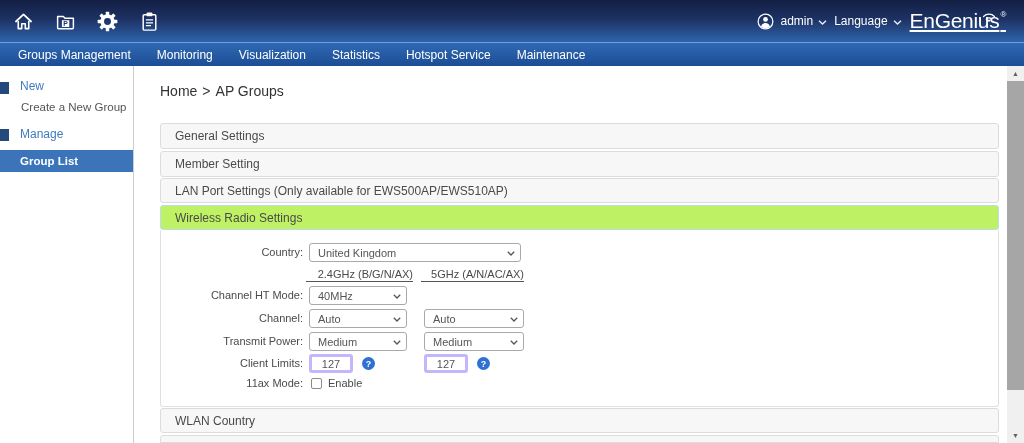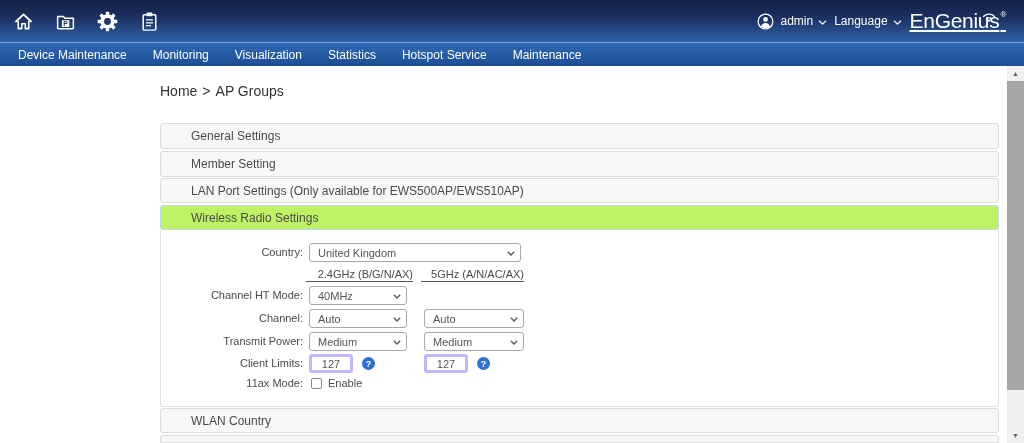--- a/index.html
+++ b/index.html
@@ -33,21 +33,21 @@
   .side-item { position:absolute; left:21px; font-size:11.5px; color:#555; height:14px; line-height:14px; cursor:pointer; }
   .side-item-active { position:absolute; left:0; width:133px; top:84px; height:22px; background:#3b74b9;
     color:#fff; font-size:11.5px; font-weight:bold; line-height:22px; padding-left:20px; cursor:pointer; }
 
   
   .breadcrumb { position:absolute; left:160px; top:83px; font-size:14px; color:#333; }
   .breadcrumb .sep { margin:0 5px; }
   .breadcrumb .bc-home { cursor:pointer; }
 
   .panel { position:absolute; left:160px; width:839px; background:#f7f7f7; border:1px solid #dcdcdc;
-    border-radius:3px; font-size:12px; color:#4a4a4a; display:flex; align-items:center; padding-left:30px; cursor:pointer; }
+    border-radius:3px; font-size:12px; color:#4a4a4a; display:flex; align-items:center; padding-left:14px; cursor:pointer; }
   .panel-info { background:#bef264; border-color:#badcee; }
 
   .wbody { position:absolute; left:160px; top:230px; width:839px; height:177px; background:#fff;
     border:1px solid #e0e0e0; border-top:none; border-radius:0 0 3px 3px; }
   .flabel { position:absolute; left:0; width:142px; text-align:right; font-size:11px; color:#4a4a4a; }
   .fselect { position:absolute; height:19px; border:1px solid #a9a9a9; border-radius:3px; background:#fff;
     font-size:11px; color:#555; display:flex; align-items:center; padding-left:8px; cursor:pointer; }
   .fselect .sel-chevron { position:absolute; right:5px; top:7px; display:flex; }
   .colhead { position:absolute; top:36px; height:16px; line-height:16px; border-bottom:1px solid #555;
     text-align:right; font-size:11px; color:#4a4a4a; }
@@ -138,28 +138,36 @@
             <circle cx="10" cy="10.6" r="1.2" fill="#fff"></circle>
             <path d="M6.9 8.9 A4.4 4.4 0 0 1 13.1 8.9" stroke="#fff" stroke-width="1.4" fill="none" stroke-linecap="round"></path>
             <path d="M3.9 6 A8.6 8.6 0 0 1 16.1 6" stroke="#fff" stroke-width="1.4" fill="none" stroke-linecap="round"></path>
           </svg>
         </span>
       </span>
     </div>
   </div>
 
   <div class="navbar">
-    <div class="nav-item">Device Maintenance</div>
+    <div class="nav-item">Groups Management</div>
     <div class="nav-item">Monitoring</div>
     <div class="nav-item">Visualization</div>
     <div class="nav-item">Statistics</div>
     <div class="nav-item">Hotspot Service</div>
     <div class="nav-item">Maintenance</div>
   </div>
 
+  <div class="sidebar">
+    <span class="bullet" style="top:16px;"></span>
+    <div class="side-cat" style="top:13px;">New</div>
+    <div class="side-item" style="top:34px;">Create a New Group</div>
+    <span class="bullet" style="top:63px;"></span>
+    <div class="side-cat" style="top:61px;">Manage</div>
+    <div class="side-item-active">Group List</div>
+  </div>
 
   <div class="breadcrumb">
     <span class="bc-home">Home</span><span class="sep">&gt;</span><span>AP Groups</span>
   </div>
 
   <div class="panel" style="top:123px; height:26px;">General Settings</div>
   <div class="panel" style="top:151px; height:26px;">Member Setting</div>
   <div class="panel" style="top:178px; height:25px;">LAN Port Settings (Only available for EWS500AP/EWS510AP)</div>
   <div class="panel panel-info" style="top:205px; height:25px;">Wireless Radio Settings</div>
 

